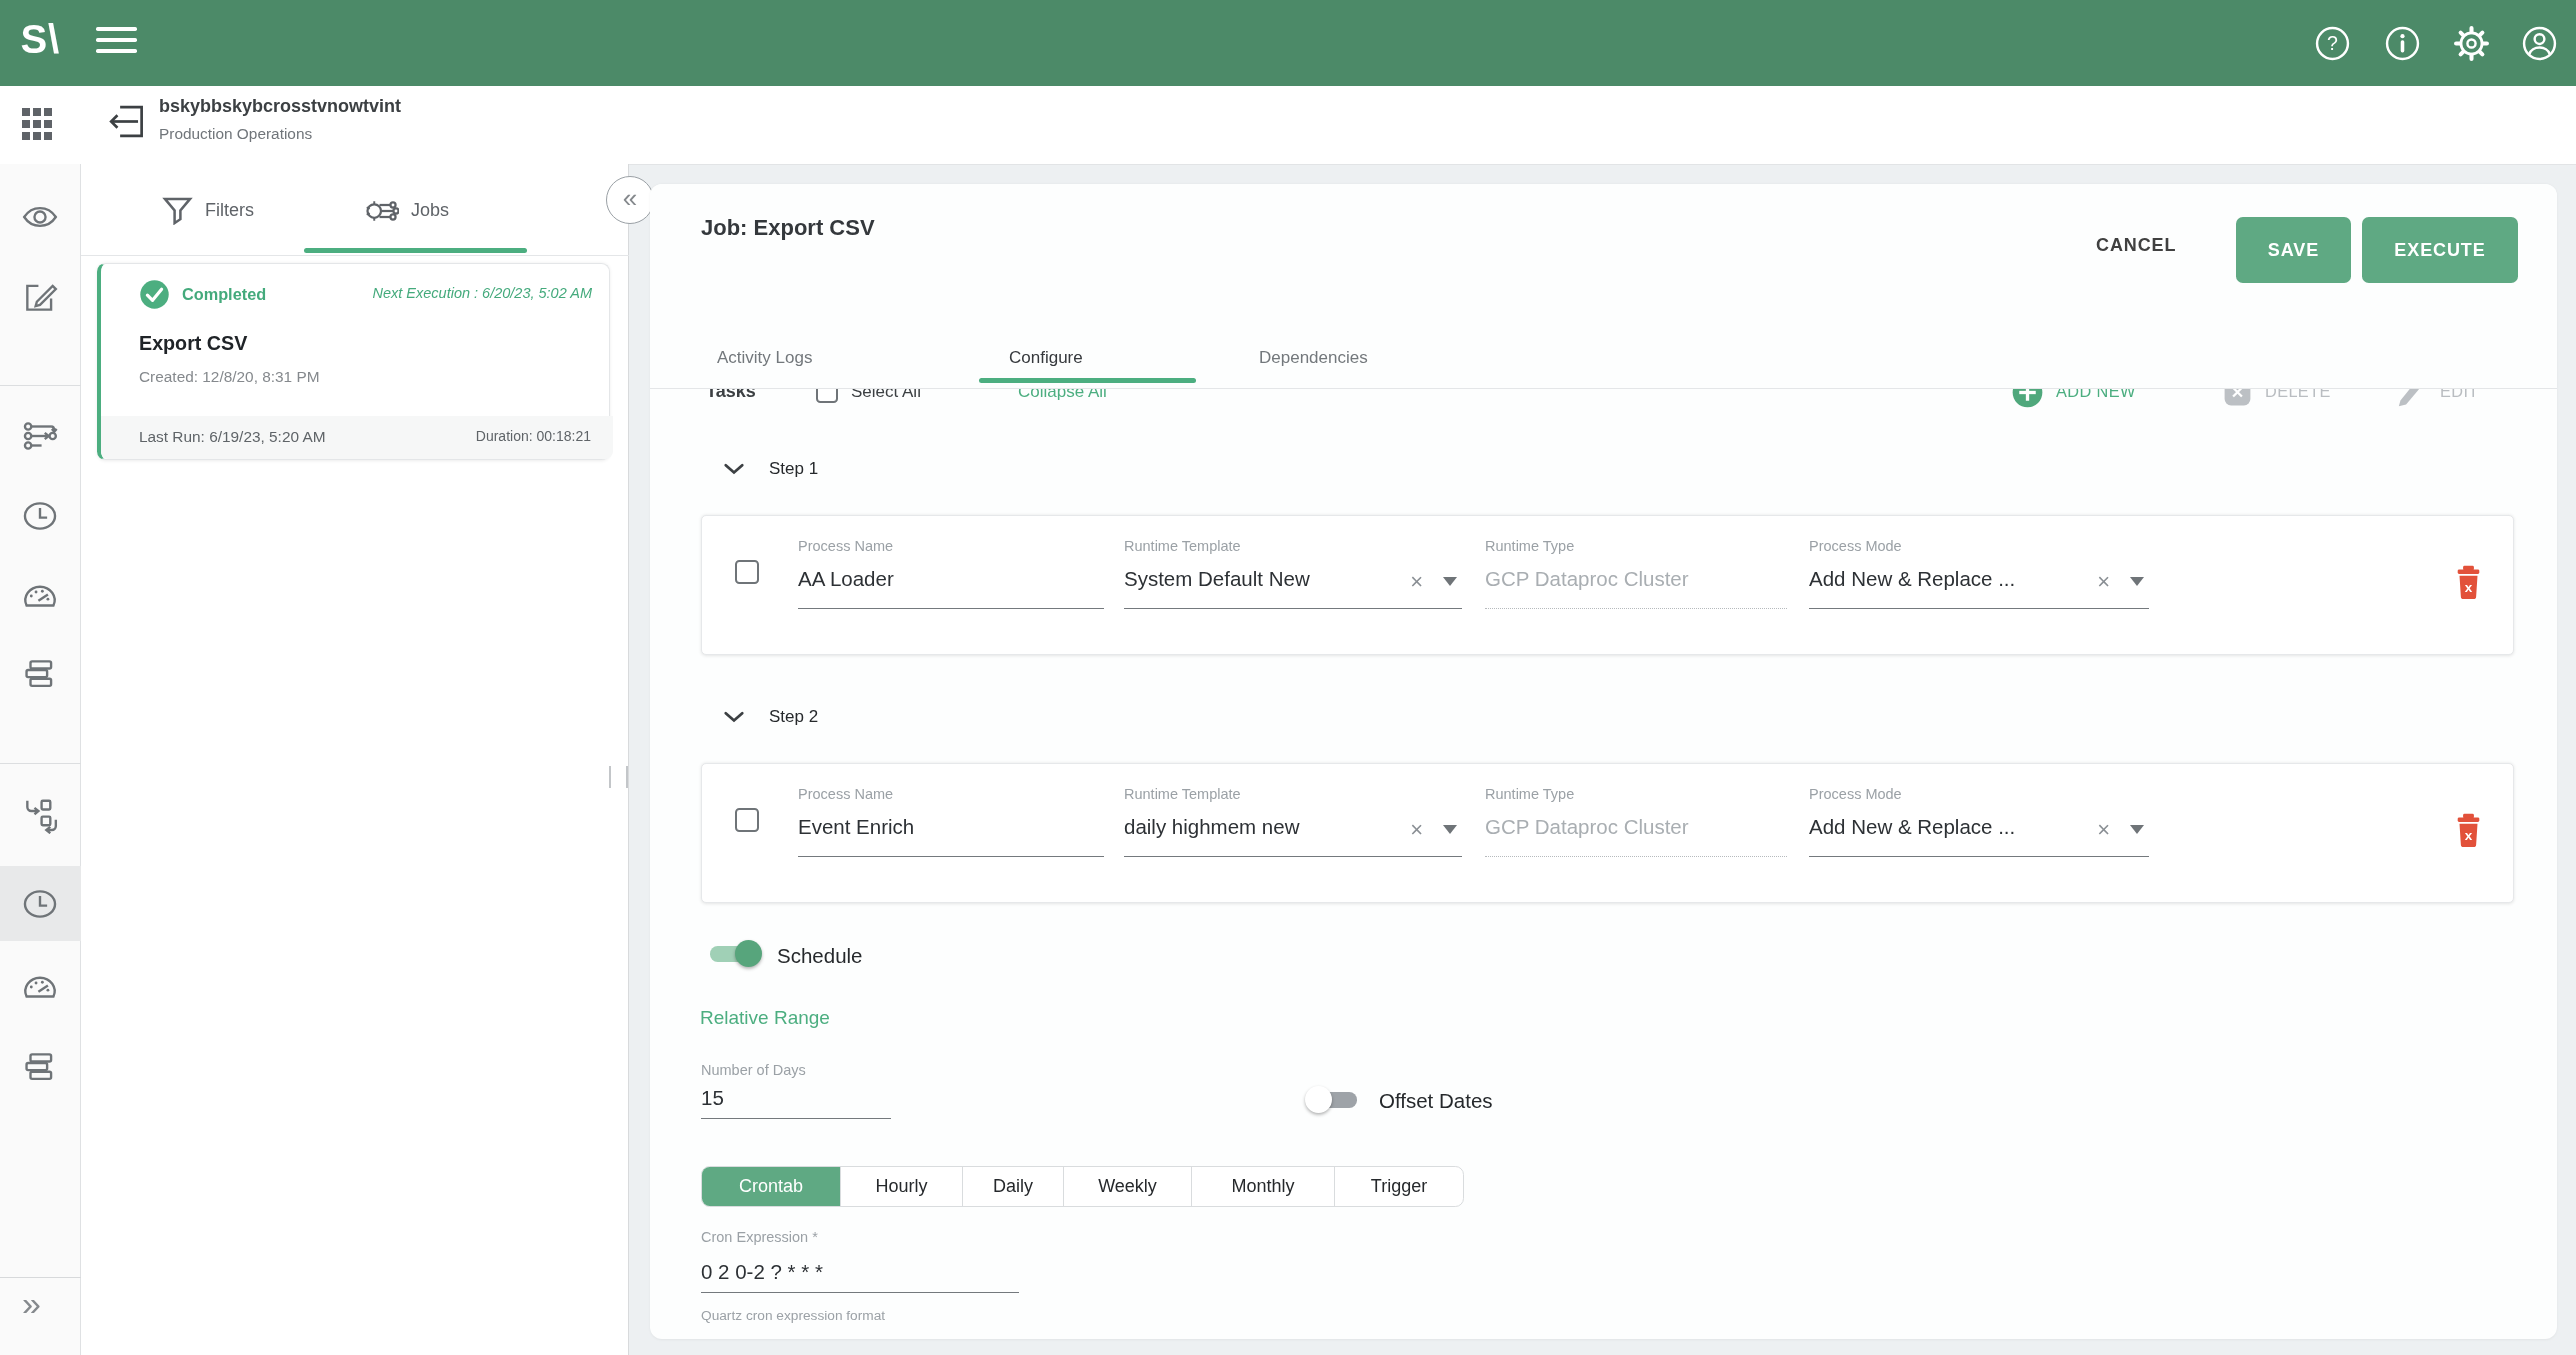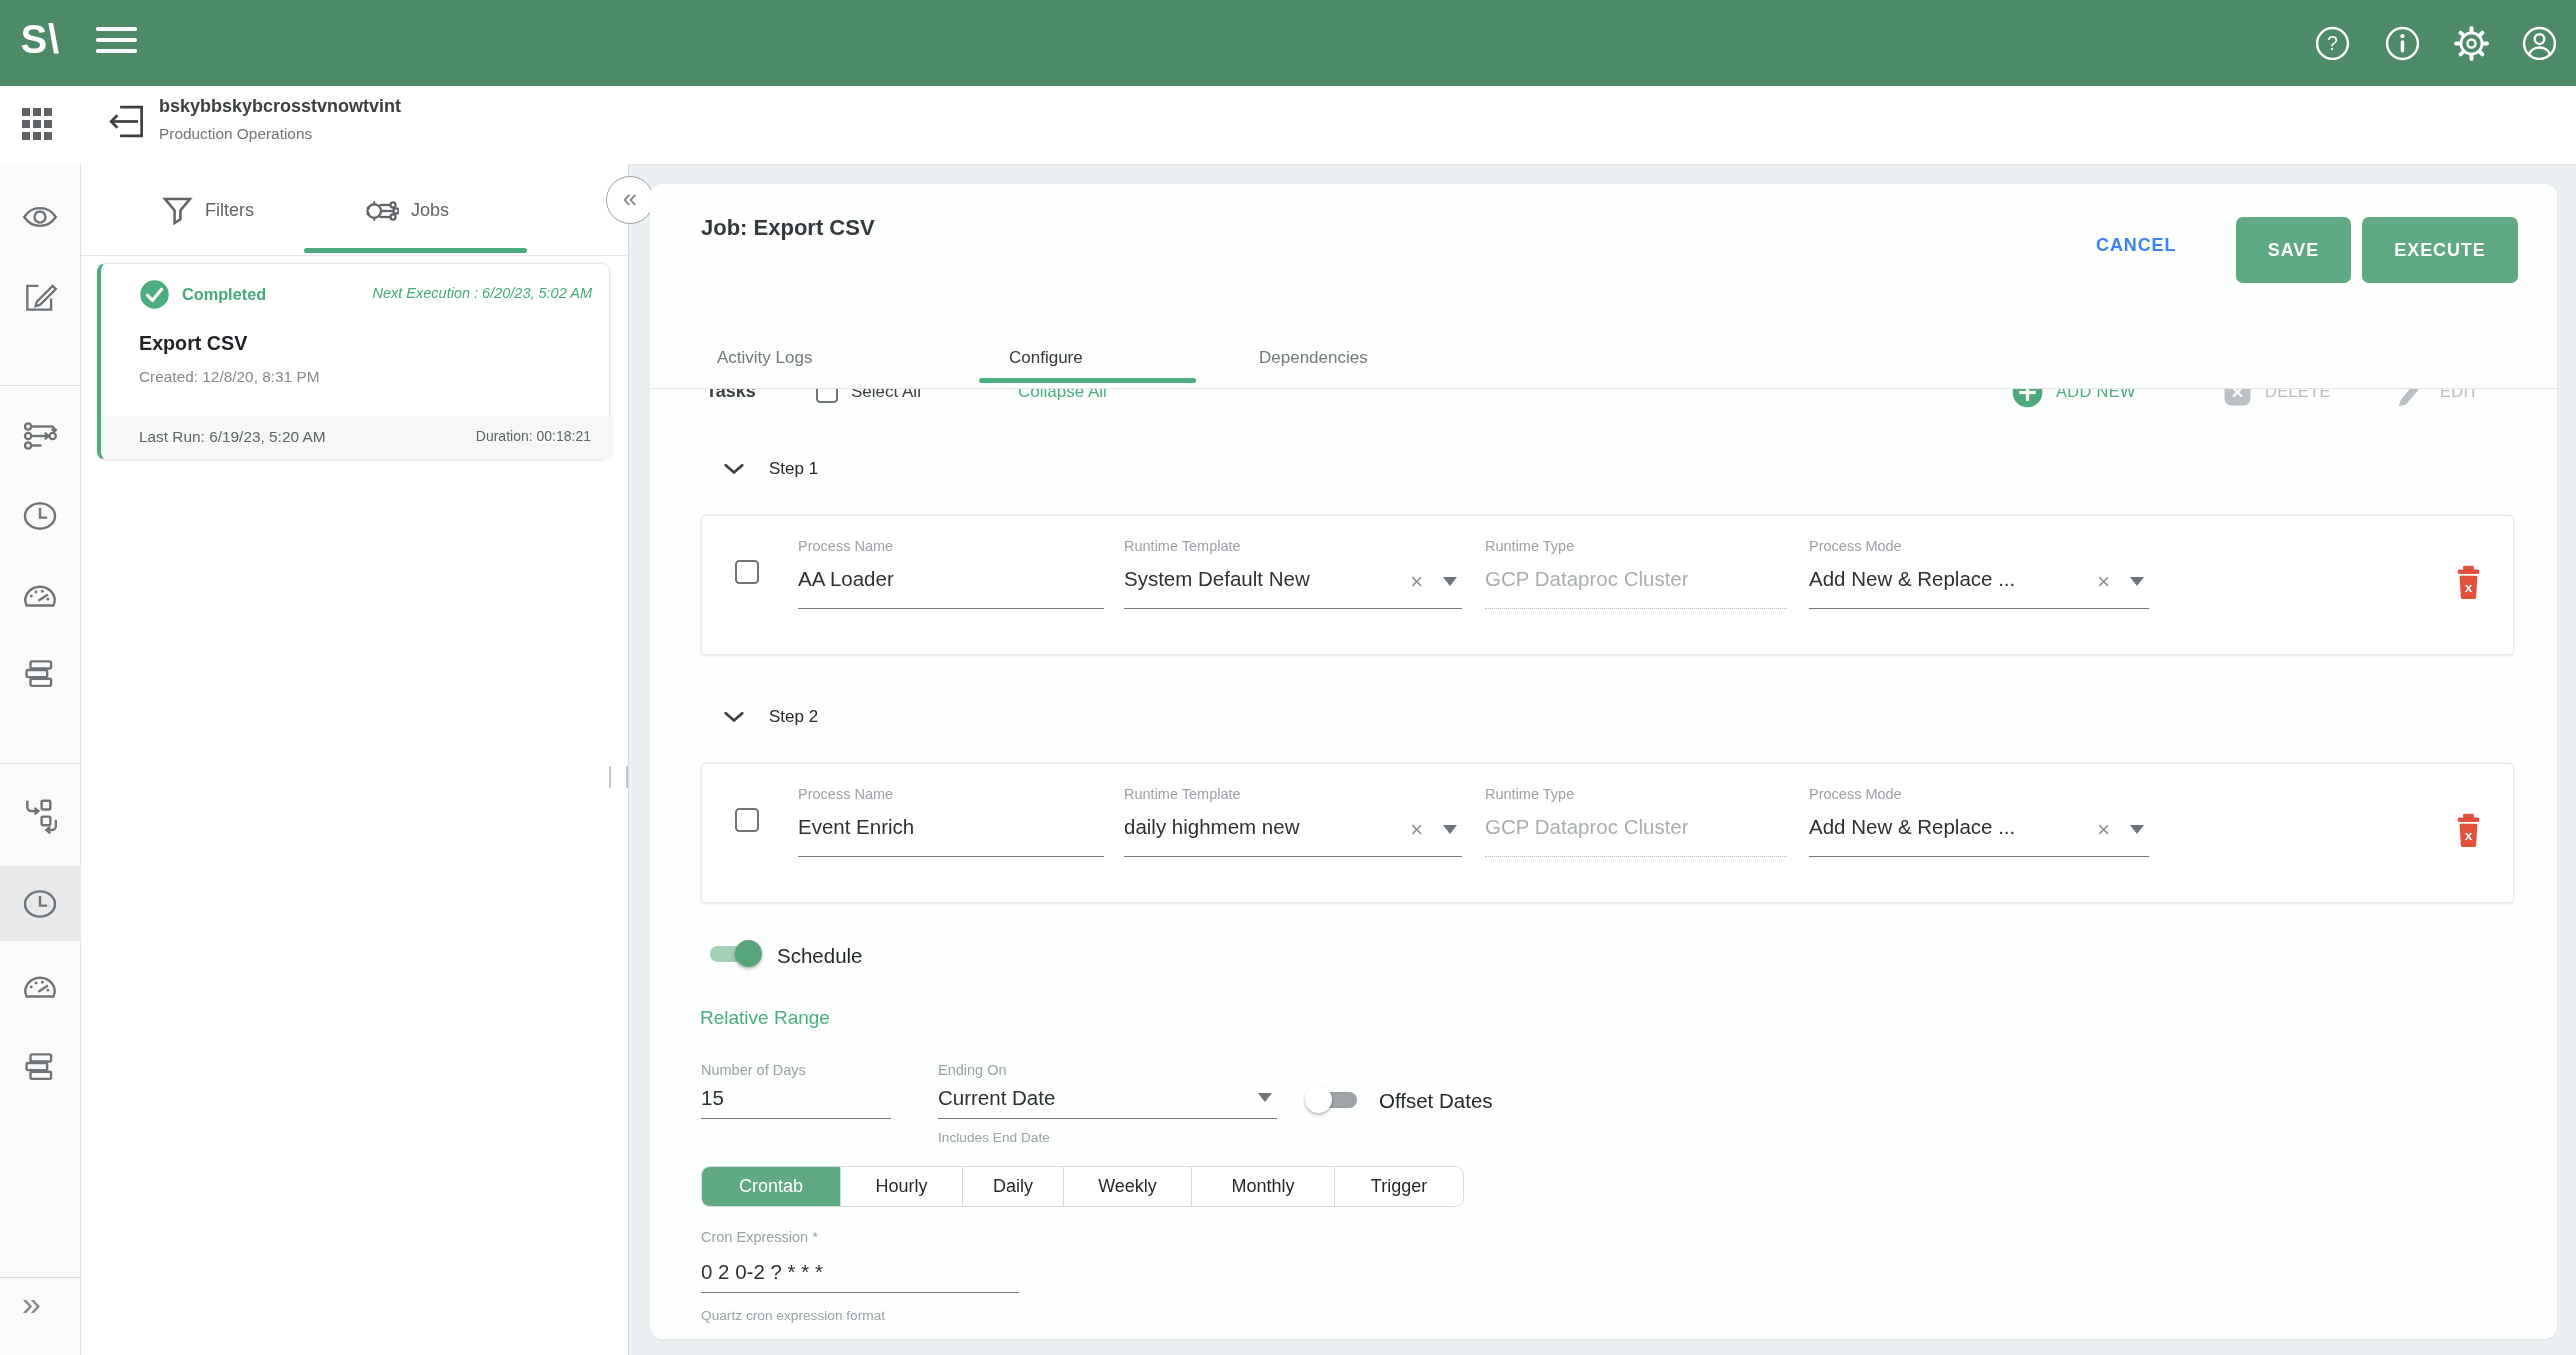--- a/index.html
+++ b/index.html
@@ -41,21 +41,21 @@
   .jc-last{left:38px;top:12px;font-size:15.4px;color:#5f6468;}
   .jc-dur{right:22px;top:12px;font-size:14px;color:#5f6468;}
   .collapse-btn{left:606px;top:176px;width:48px;height:48px;border-radius:50%;background:#fff;border:1.7px solid #9aa0a5;
                 box-sizing:border-box;color:#85898d;font-size:26px;text-align:center;line-height:43px;}
   .drag-handle{left:609px;top:766px;width:15.4px;height:22px;border-left:2.6px solid #c3c6c9;border-right:2.6px solid #c3c6c9;}
   
   .maincard{left:650px;top:184px;width:1907px;height:1155px;background:#fdfefe;border-radius:12px;box-shadow:0 0.9px 2.6px rgba(0,0,0,.05);}
   .mc-header{left:0;top:0;width:1907px;height:205px;background:#fdfefe;border-radius:12px 12px 0 0;
              border-bottom:0.9px solid #e4e6e8;box-sizing:border-box;z-index:3;}
   .mc-title{left:51px;top:31px;font-size:22px;font-weight:bold;color:#34383c;}
-  .btn-cancel{left:1446px;top:51px;width:111px;font-size:18px;font-weight:bold;color:#3b82f6;letter-spacing:0.9px;}
+  .btn-cancel{left:1446px;top:51px;width:111px;font-size:18px;font-weight:bold;color:#404040;letter-spacing:0.9px;}
   .btn{height:66px;background:#5fa983;border-radius:6.8px;color:#fff;font-size:18px;font-weight:bold;
        letter-spacing:0.9px;display:flex;align-items:center;justify-content:center;}
   .mc-tab{top:164px;font-size:17px;color:#73787c;text-align:center;}
   .mc-tab.active{color:#36393d;}
   .mc-underline{left:329px;top:194px;width:217px;height:5.1px;background:#4cae80;border-radius:2.6px;}
   .mc-content{left:0;top:205px;width:1907px;height:950px;z-index:1;}
   
   .tasksrow{left:56px;top:-23px;width:1813px;height:51px;}
   .tasksrow > .abs{line-height:51px;}
   .t-label{left:0;font-size:18px;font-weight:bold;color:#3c4043;}
@@ -435,27 +435,20 @@
     </div>
     <div class="abs big-label" style="left:127px;top:555px">Schedule</div>
 
     <div class="abs rr-head">Relative Range</div>
 
     <div class="abs fld2" style="left:51px;top:673px;width:190px">
       <div class="lbl">Number of Days</div>
       <div class="val">15</div>
       <div class="line"></div>
     </div>
-    <div class="abs fld2" style="left:288px;top:673px;width:339px">
-      <div class="lbl">Ending On</div>
-      <div class="val">Current Date</div>
-      <span class="caret" style="right:5.1px;top:31px"></span>
-      <div class="line"></div>
-      <div class="helper">Includes End Date</div>
-    </div>
     <div class="abs toggle off" style="left:657px;top:700px">
       <div class="track"></div>
         <div class="knob"></div>
     </div>
     <div class="abs big-label" style="left:729px;top:700px">Offset Dates</div>
 
     <div class="abs segs">
       <div class="seg active" style="width:139px">Crontab</div>
       <div class="seg" style="width:122px">Hourly</div>
       <div class="seg" style="width:101px">Daily</div>

